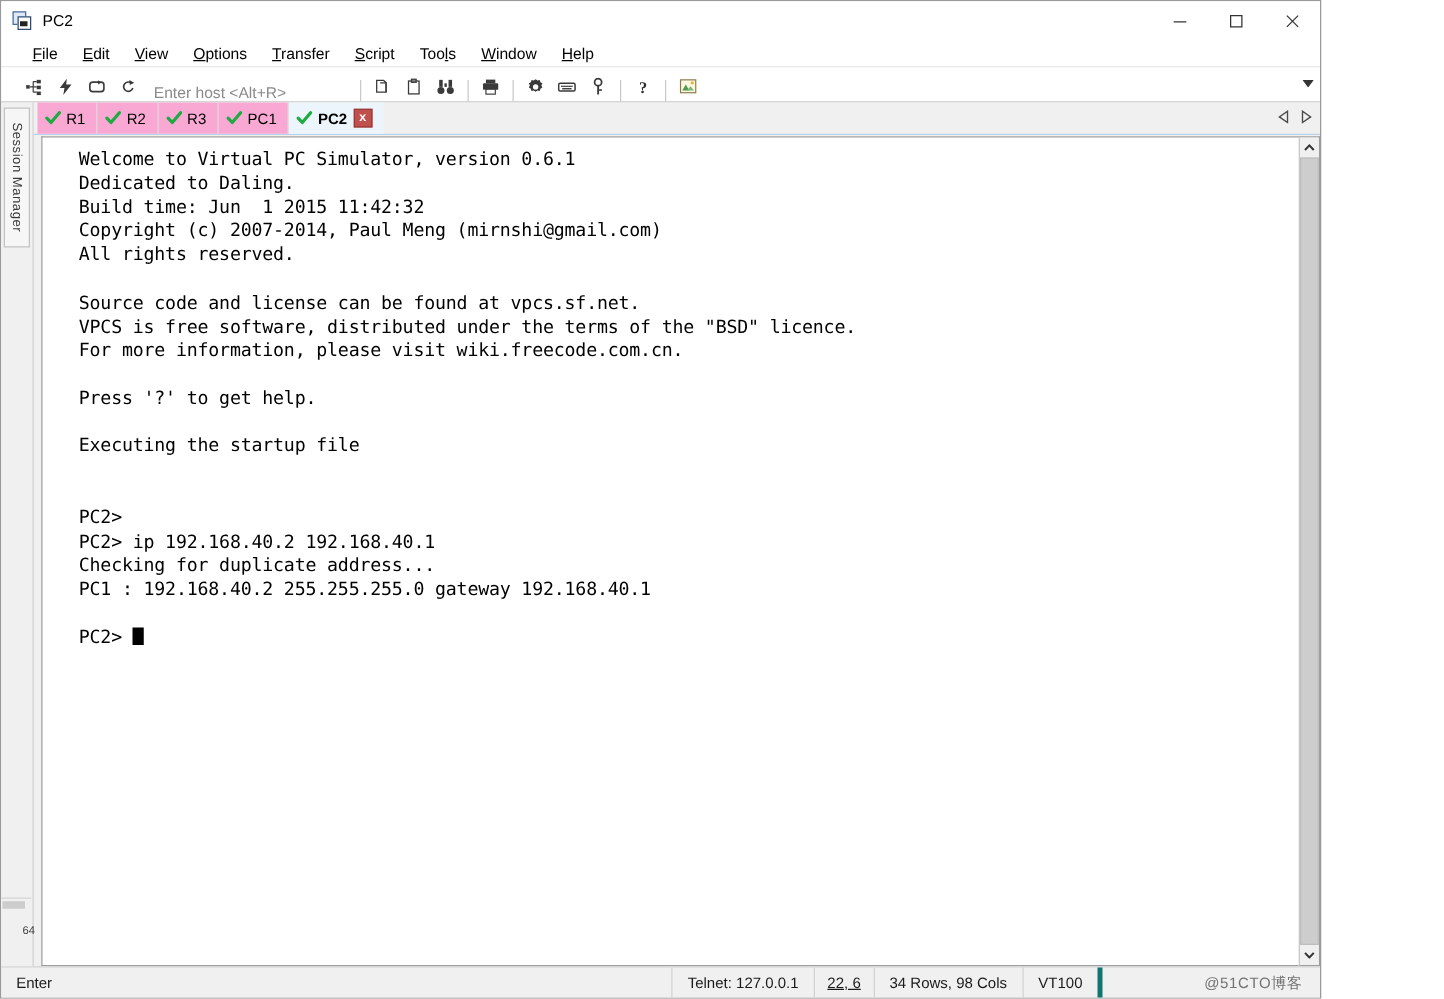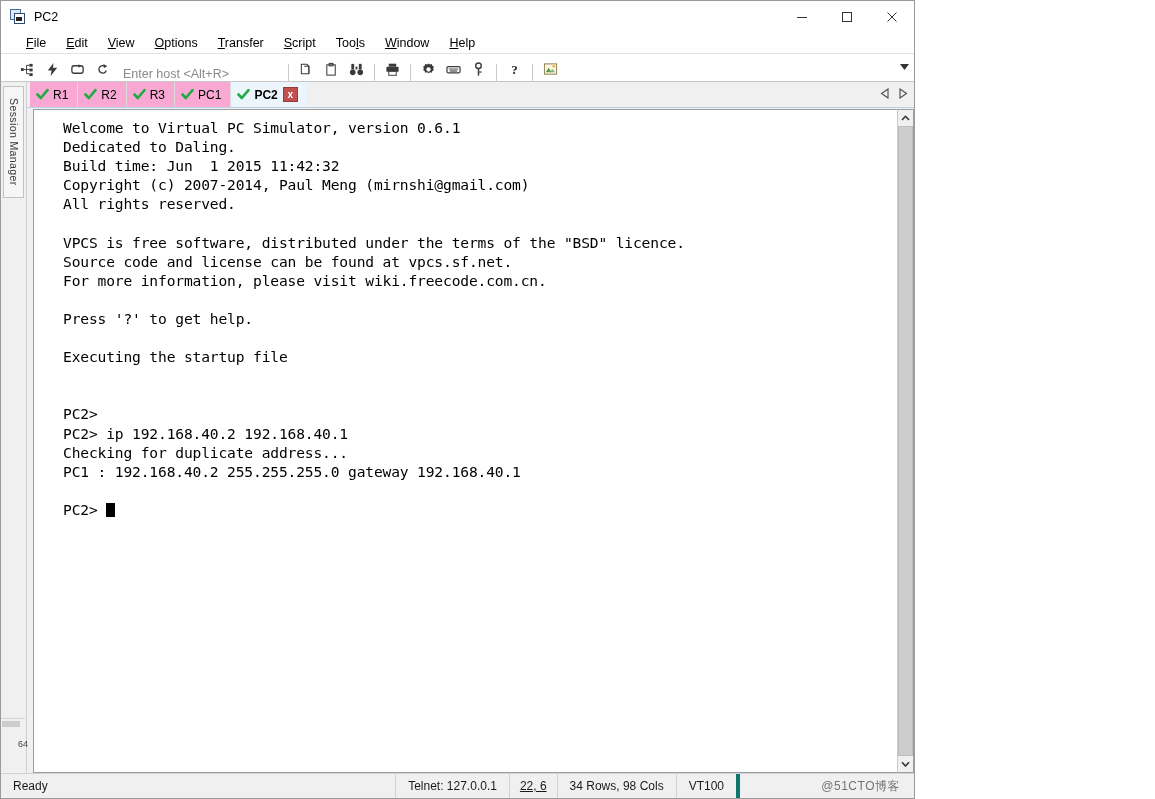--- a/index.html
+++ b/index.html
@@ -8,21 +8,21 @@
   }
   body {
     width: 1155px; height: 799px;
     font-family: "Liberation Sans", sans-serif;
     font-size: 12px;
     color: #000;
     overflow: hidden;
     position: relative;
   }
   .app {
-    width: 915px; height: 799px;
+    width: 1057px; height: 799px;
     display: flex; flex-direction: column;
     background: #f0f0f0;
     border: 1px solid #9a9a9a;
     box-sizing: border-box;
   }
 
   
   .titlebar {
     height: 31px; min-height: 31px;
     background: #ffffff;
@@ -499,22 +499,22 @@
       </div>
 
       <div class="termwrap">
         <div class="terminal" id="terminal">
             <div class="termline">Welcome to Virtual PC Simulator, version 0.6.1</div>
             <div class="termline">Dedicated to Daling.</div>
             <div class="termline">Build time: Jun  1 2015 11:42:32</div>
             <div class="termline">Copyright (c) 2007-2014, Paul Meng (mirnshi@gmail.com)</div>
             <div class="termline">All rights reserved.</div>
             <div class="termline">&nbsp;</div>
+            <div class="termline">Source code and license can be found at vpcs.sf.net.</div>
             <div class="termline">VPCS is free software, distributed under the terms of the "BSD" licence.</div>
-            <div class="termline">Source code and license can be found at vpcs.sf.net.</div>
             <div class="termline">For more information, please visit wiki.freecode.com.cn.</div>
             <div class="termline">&nbsp;</div>
             <div class="termline">Press '?' to get help.</div>
             <div class="termline">&nbsp;</div>
             <div class="termline">Executing the startup file</div>
             <div class="termline">&nbsp;</div>
             <div class="termline">&nbsp;</div>
             <div class="termline">PC2&gt;</div>
             <div class="termline">PC2&gt; ip 192.168.40.2 192.168.40.1</div>
             <div class="termline">Checking for duplicate address...</div>
@@ -534,21 +534,21 @@
                 <polyline points="1,1.3 4.5,5 8,1.3" fill="none" stroke="#333" stroke-width="1.6"></polyline>
               </svg>
           </div>
         </div>
       </div>
 
     </div>
   </div>
 
   <div class="statusbar">
-    <div class="sb-ready">Ready</div>
+    <div class="sb-ready">Enter</div>
     <div class="sb-cell">Telnet: 127.0.0.1</div>
     <div class="sb-cell narrow">22,  6</div>
     <div class="sb-cell">34 Rows, 98 Cols</div>
     <div class="sb-cell">VT100</div>
     <div class="sb-watermark">@51CTO博客</div>
   </div>
 
 </div>
 
 </body></html>

